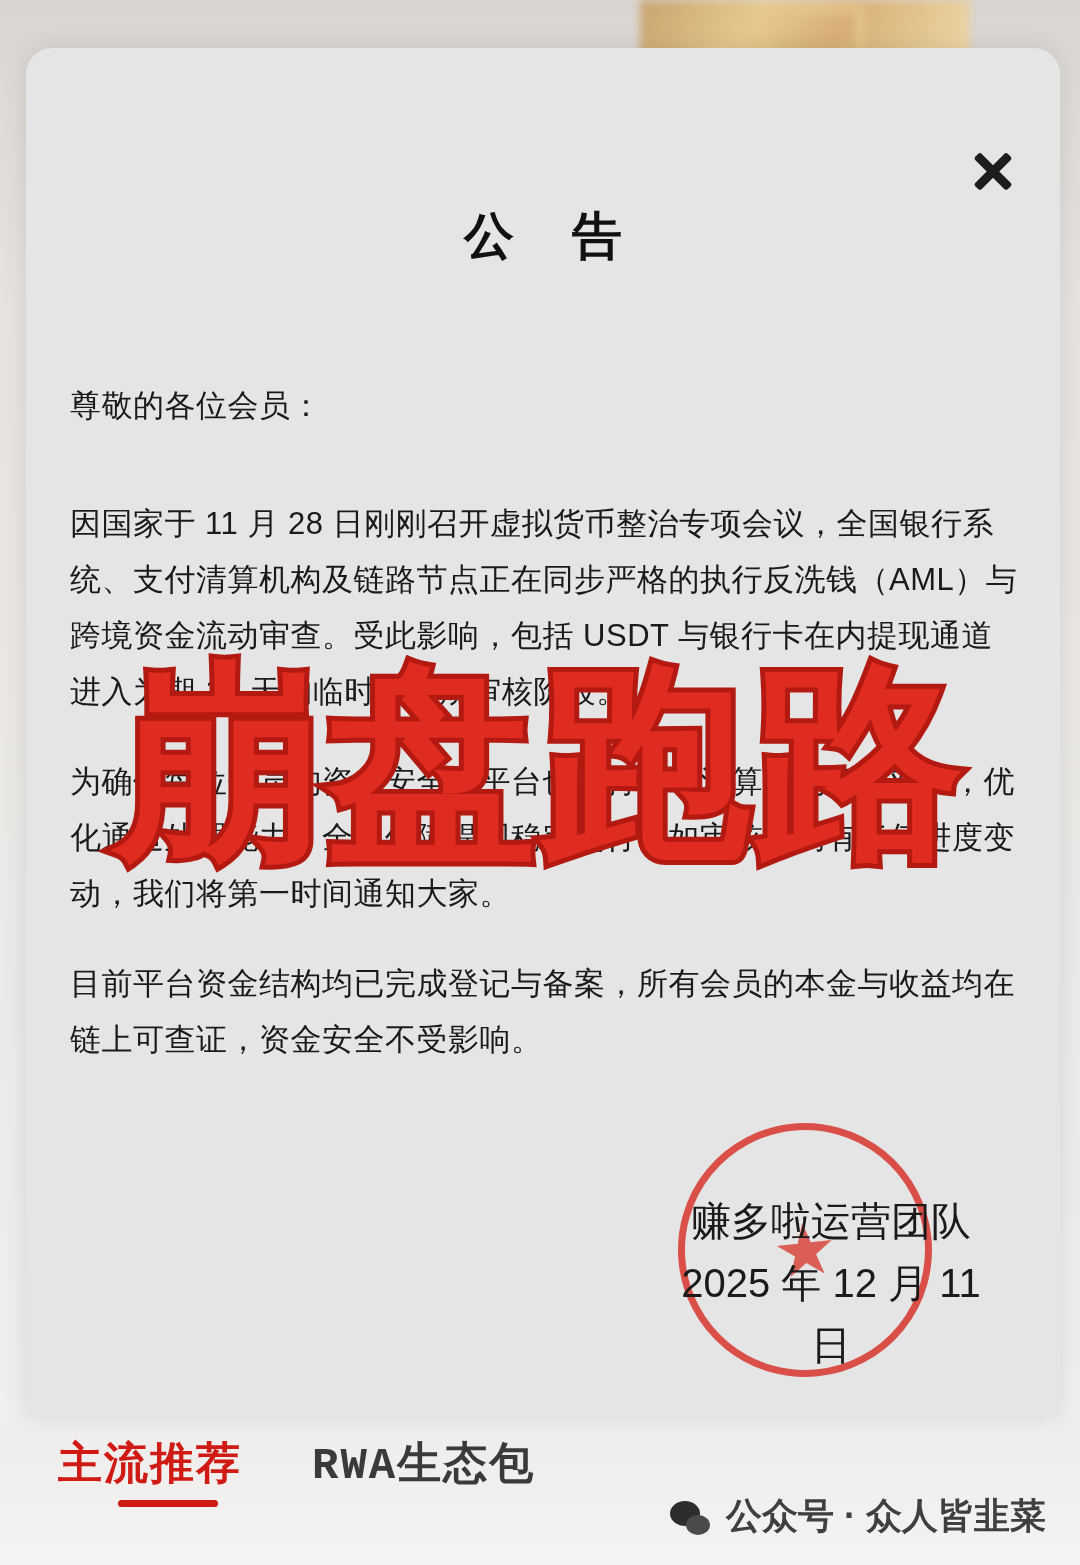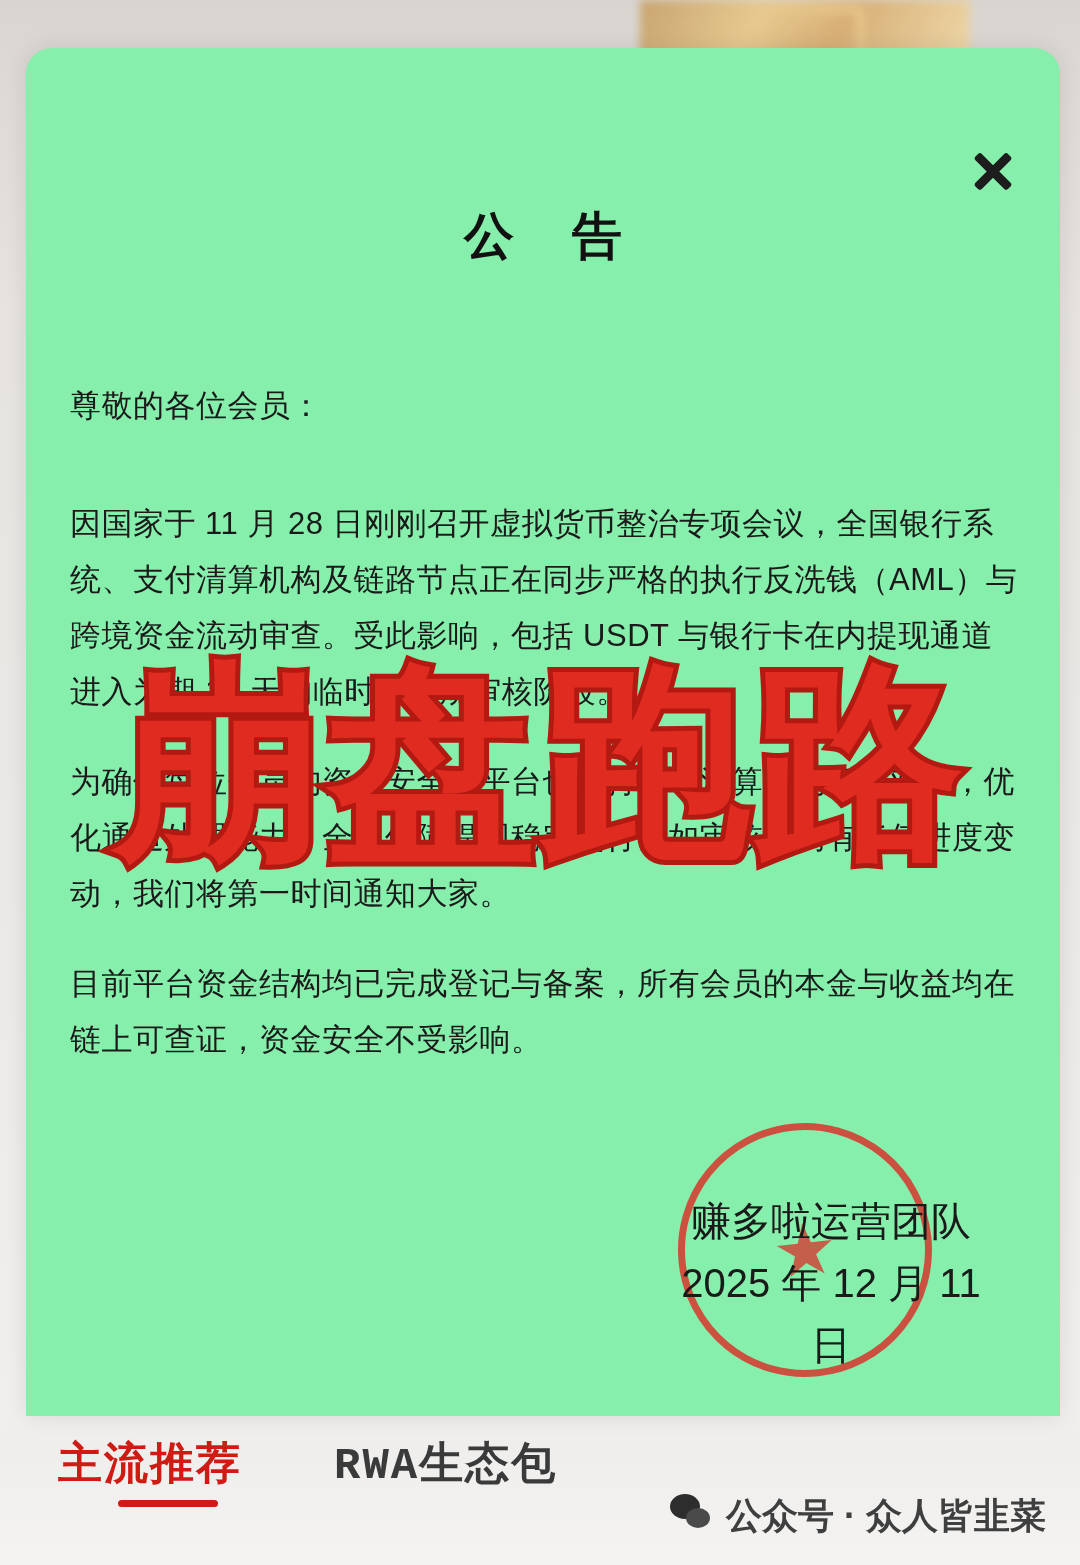--- a/index.html
+++ b/index.html
@@ -60,40 +60,40 @@
     letter-spacing: 2px;
     color: #5b5b5b;
     filter: blur(0.6px);
     font-family: Liberation Mono, monospace;
   }
   .nav-tab.active {
     color: #d01b14;
     left: 58px;
   }
   .nav-tab.inactive {
-    left: 334px;
+    left: 312px;
     color: #3a3a3a;
   }
   .nav-underline {
     position: absolute;
     left: 118px;
     bottom: 58px;
     width: 100px;
     height: 7px;
     background: #d01b14;
     border-radius: 4px;
   }
 
   
   .wechat-mark {
     position: absolute;
     right: 34px;
     bottom: 24px;
     display: flex;
-    align-items: flex-start;
+    align-items: flex-end;
     gap: 14px;
     color: #3f3f3f;
     font-size: 36px;
     font-weight: 700;
   }
   .wechat-logo {
     width: 42px;
     height: 42px;
     position: relative;
     display: inline-block;
@@ -106,21 +106,21 @@
   .wechat-logo .b1 { width: 30px; height: 25px; left: 0; top: 2px; }
   .wechat-logo .b2 { width: 24px; height: 20px; left: 16px; top: 16px; background:#4a4a4a; }
 
   
   .modal {
     position: absolute;
     left: 26px;
     top: 48px;
     width: 1034px;
     height: 1368px;
-    background: #86efac;
+    background: #e5e5e5;
     border-radius: 26px 26px 0 0;
     box-shadow: 0 0 24px rgba(0,0,0,0.10);
     overflow: hidden;
   }
   .close-icon {
     position: absolute;
     right: 42px;
     top: 96px;
     width: 52px;
     height: 52px;

